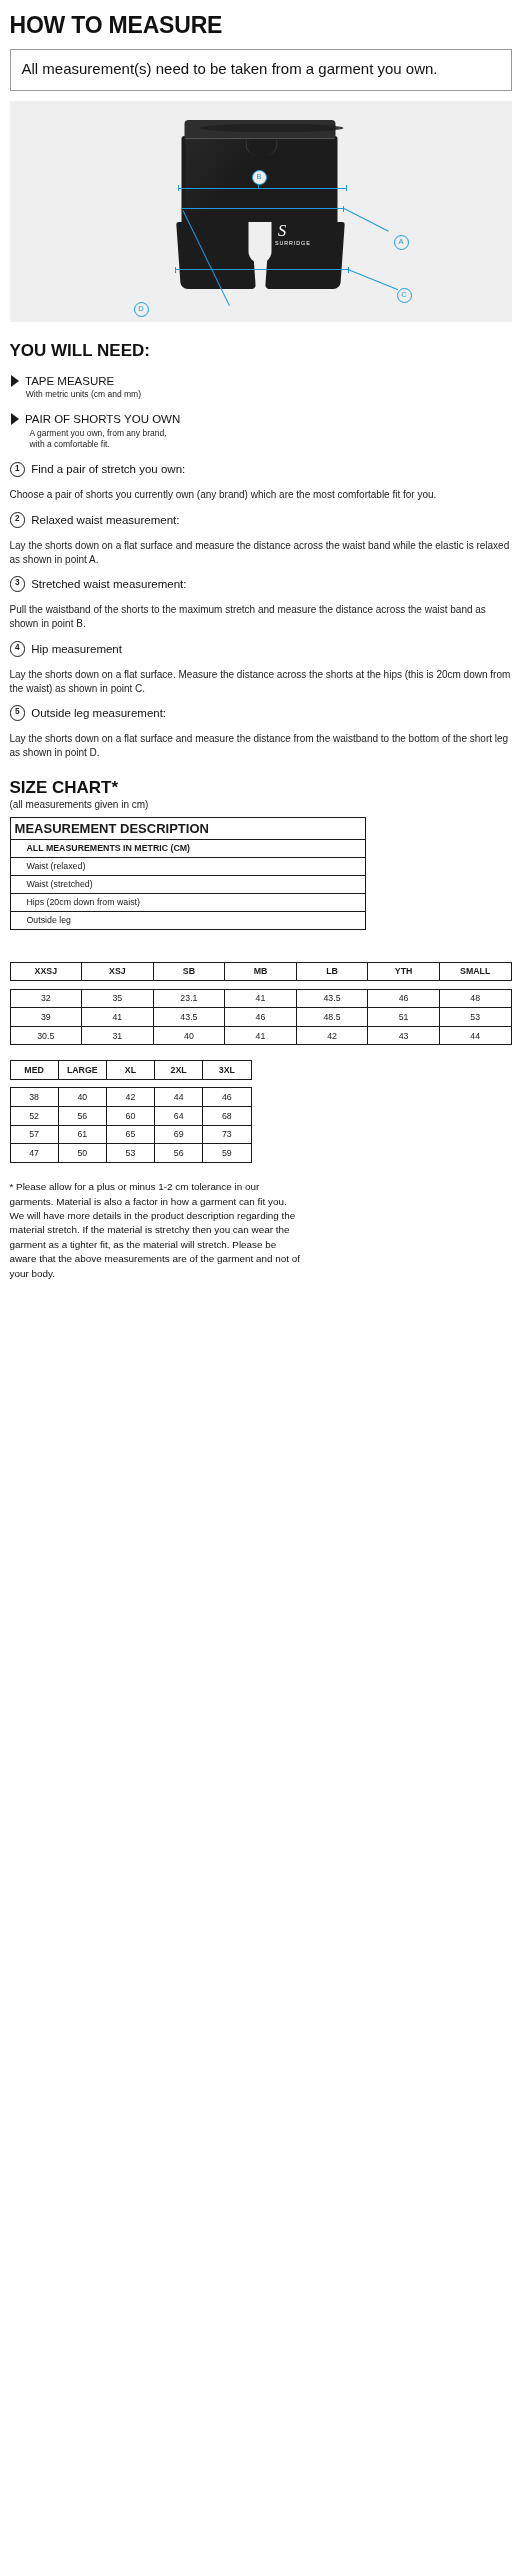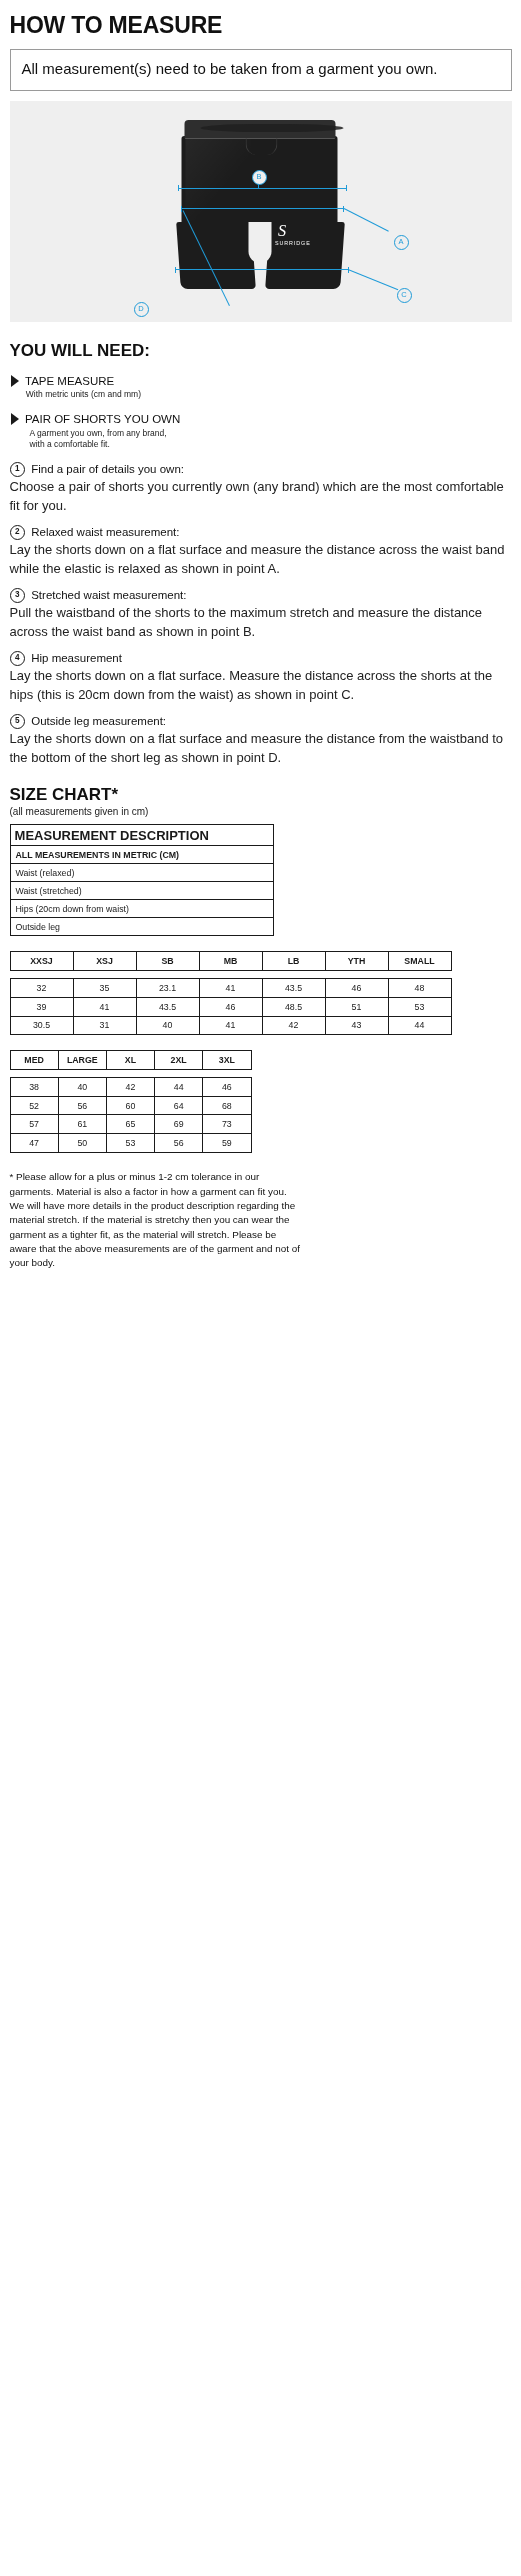--- a/index.html
+++ b/index.html
@@ -235,59 +235,59 @@
     font-size: 8.2px;
     line-height: 12.2px;
     text-align: center;
     font-weight: bold;
   }
   .step-title {
     font-size: 11.5px;
     color: #111;
   }
   .step-body {
-    font-size: 13px;
+    font-size: 10px;
     line-height: 1.42;
-    margin: 1px 0 0 0;
+    margin: 11px 0 0 0;
     color: #222;
   }
 
   
   .h2.chart {
     margin-top: 17.7px;
     margin-bottom: 1.4px;
   }
   .chart-sub {
     font-size: 10px;
     margin: 0 0 6.8px 0;
   }
   table {
     border-collapse: collapse;
     font-size: 8.8px;
   }
   .desc-table {
-    width: 264px;
-    margin-bottom: 15px;
+    width: 356px;
+    margin-bottom: 32px;
   }
   .desc-table td {
     border: 0.7px solid #1a1a1a;
-    padding: 2px 5px;
+    padding: 2px 16px;
     height: 13px;
   }
   .desc-table .t-main {
     font-size: 13px;
     font-weight: bold;
     padding: 2.7px 4.1px;
   }
   .desc-table .t-sub {
     font-weight: bold;
     font-size: 8.8px;
   }
   .size-table {
-    width: 442px;
+    width: 502px;
     margin-bottom: 15px;
     table-layout: fixed;
   }
   .size-table th, .size-table td {
     border: 0.7px solid #1a1a1a;
     text-align: center;
     height: 15.6px;
     font-size: 8.8px;
     font-weight: normal;
   }
@@ -375,21 +375,21 @@
       <span class="tri"></span>
       <span class="need-title">PAIR OF SHORTS YOU OWN</span>
     </div>
     <div class="need-sub" style="white-space:pre-line;margin-left:20px;">A garment you own, from any brand,
 with a comfortable fit.</div>
   </div>
 
   <div class="step">
     <div class="step-head">
       <span class="step-num">1</span>
-      <span class="step-title">Find a pair of details you own:</span>
+      <span class="step-title">Find a pair of stretch you own:</span>
     </div>
     <div class="step-body">Choose a pair of shorts you currently own (any brand) which are the most comfortable fit for you.</div>
   </div>
 
   <div class="step">
     <div class="step-head">
       <span class="step-num">2</span>
       <span class="step-title">Relaxed waist measurement:</span>
     </div>
     <div class="step-body">Lay the shorts down on a flat surface and measure the distance across the waist band while the elastic is relaxed as shown in point A.</div>

